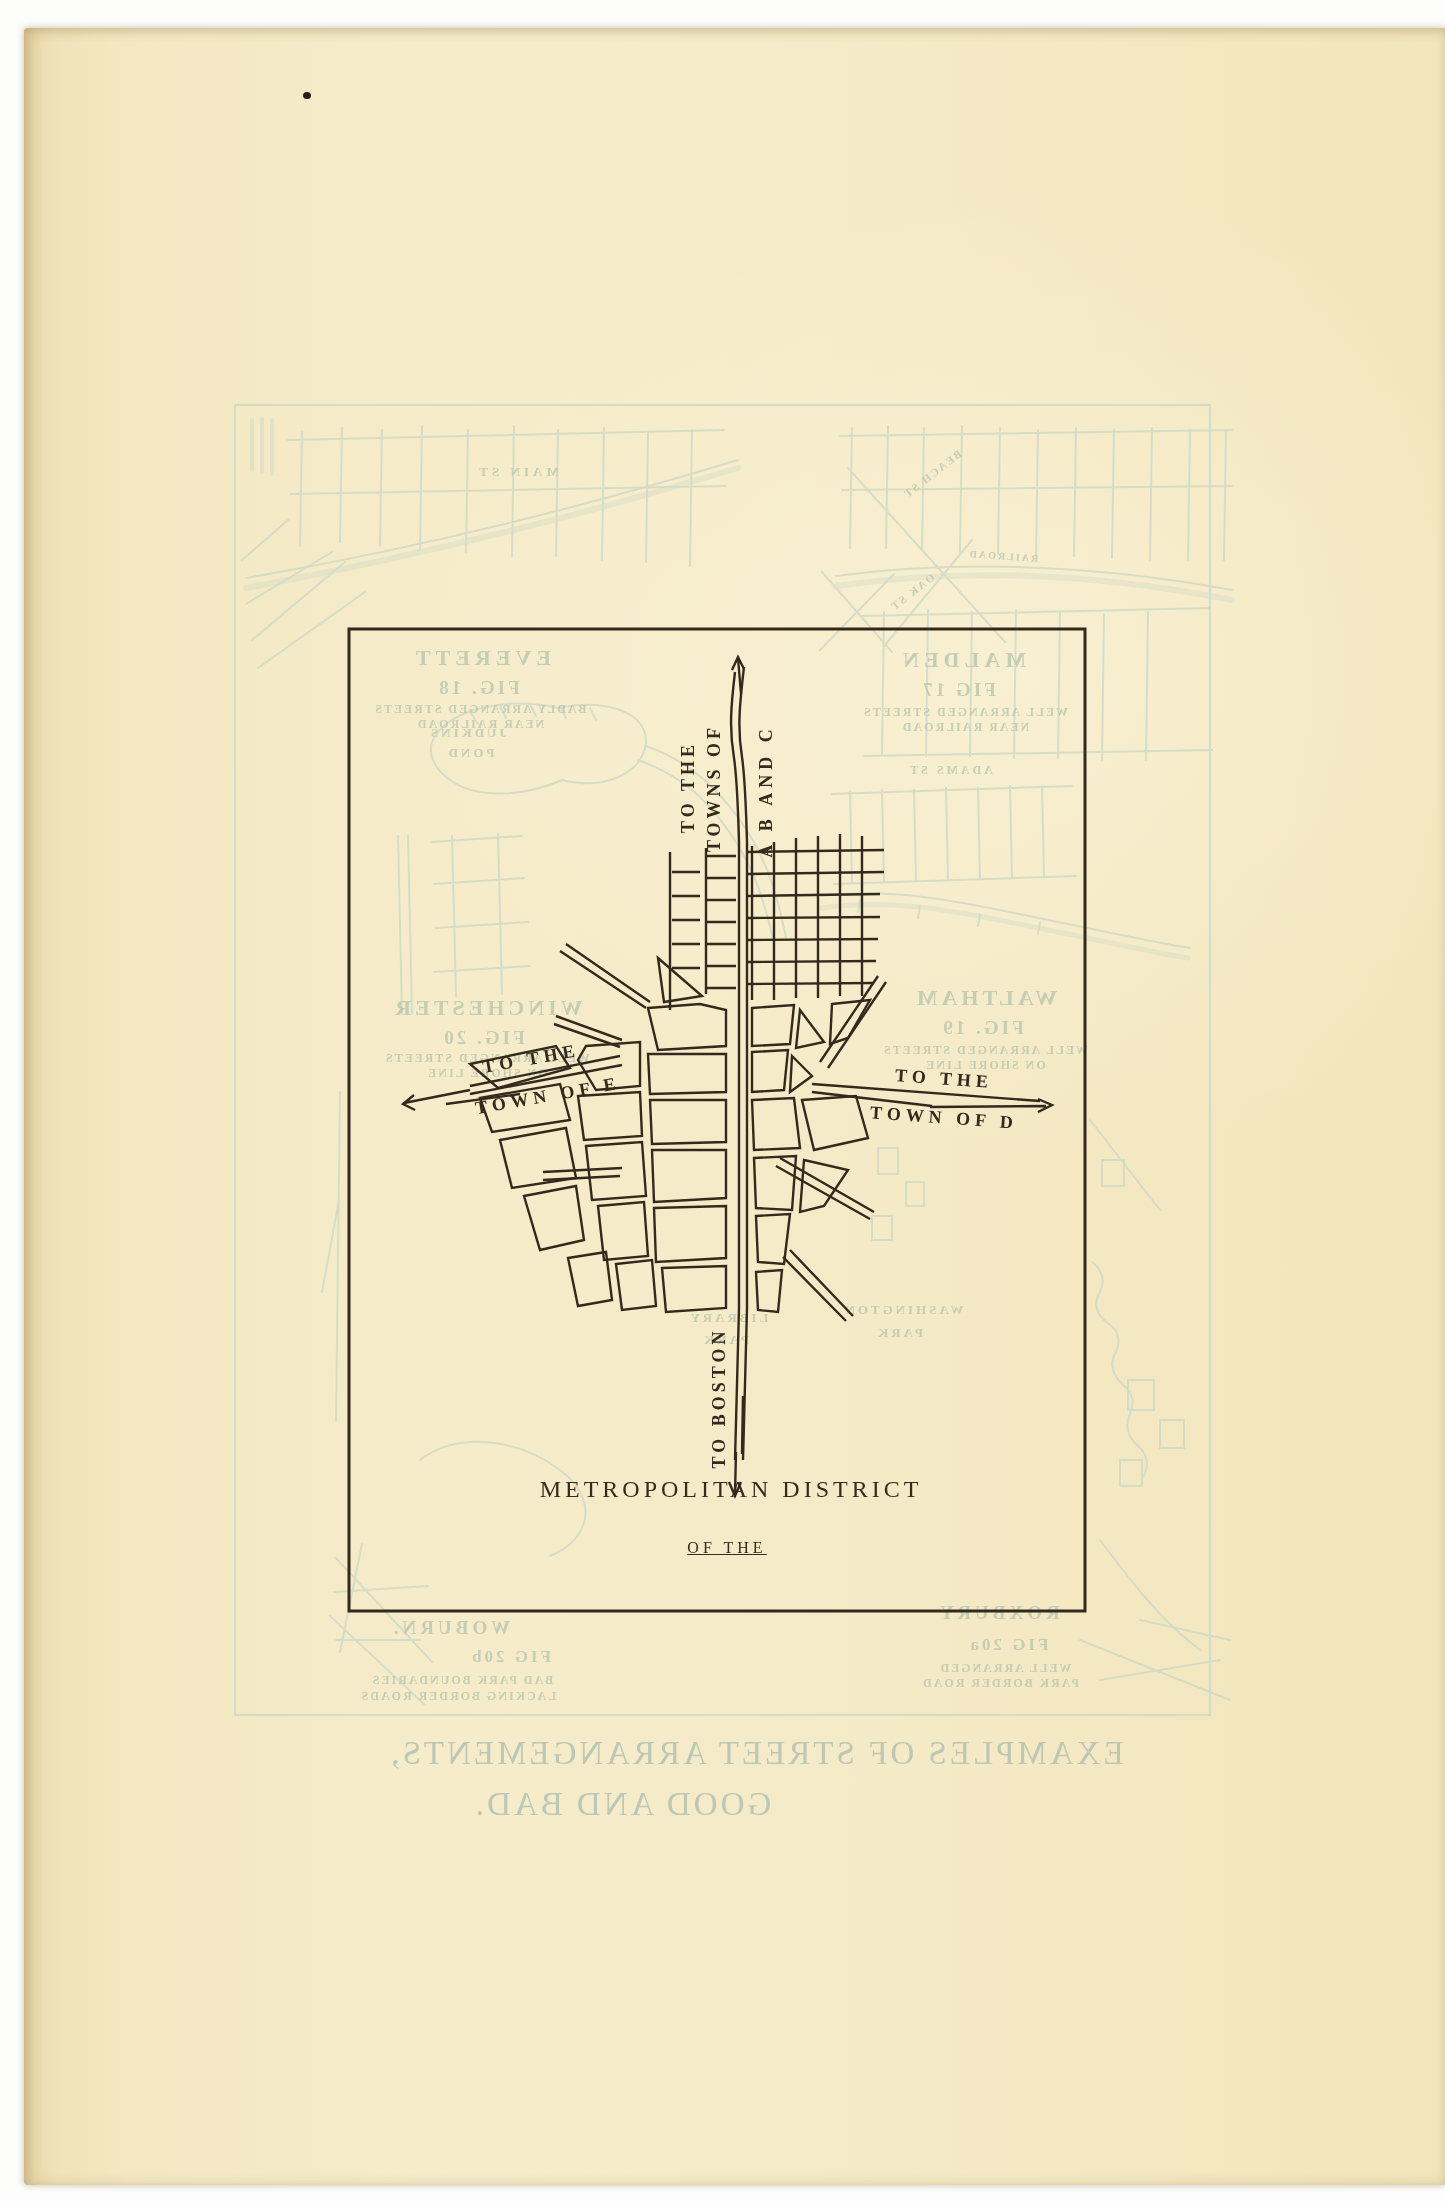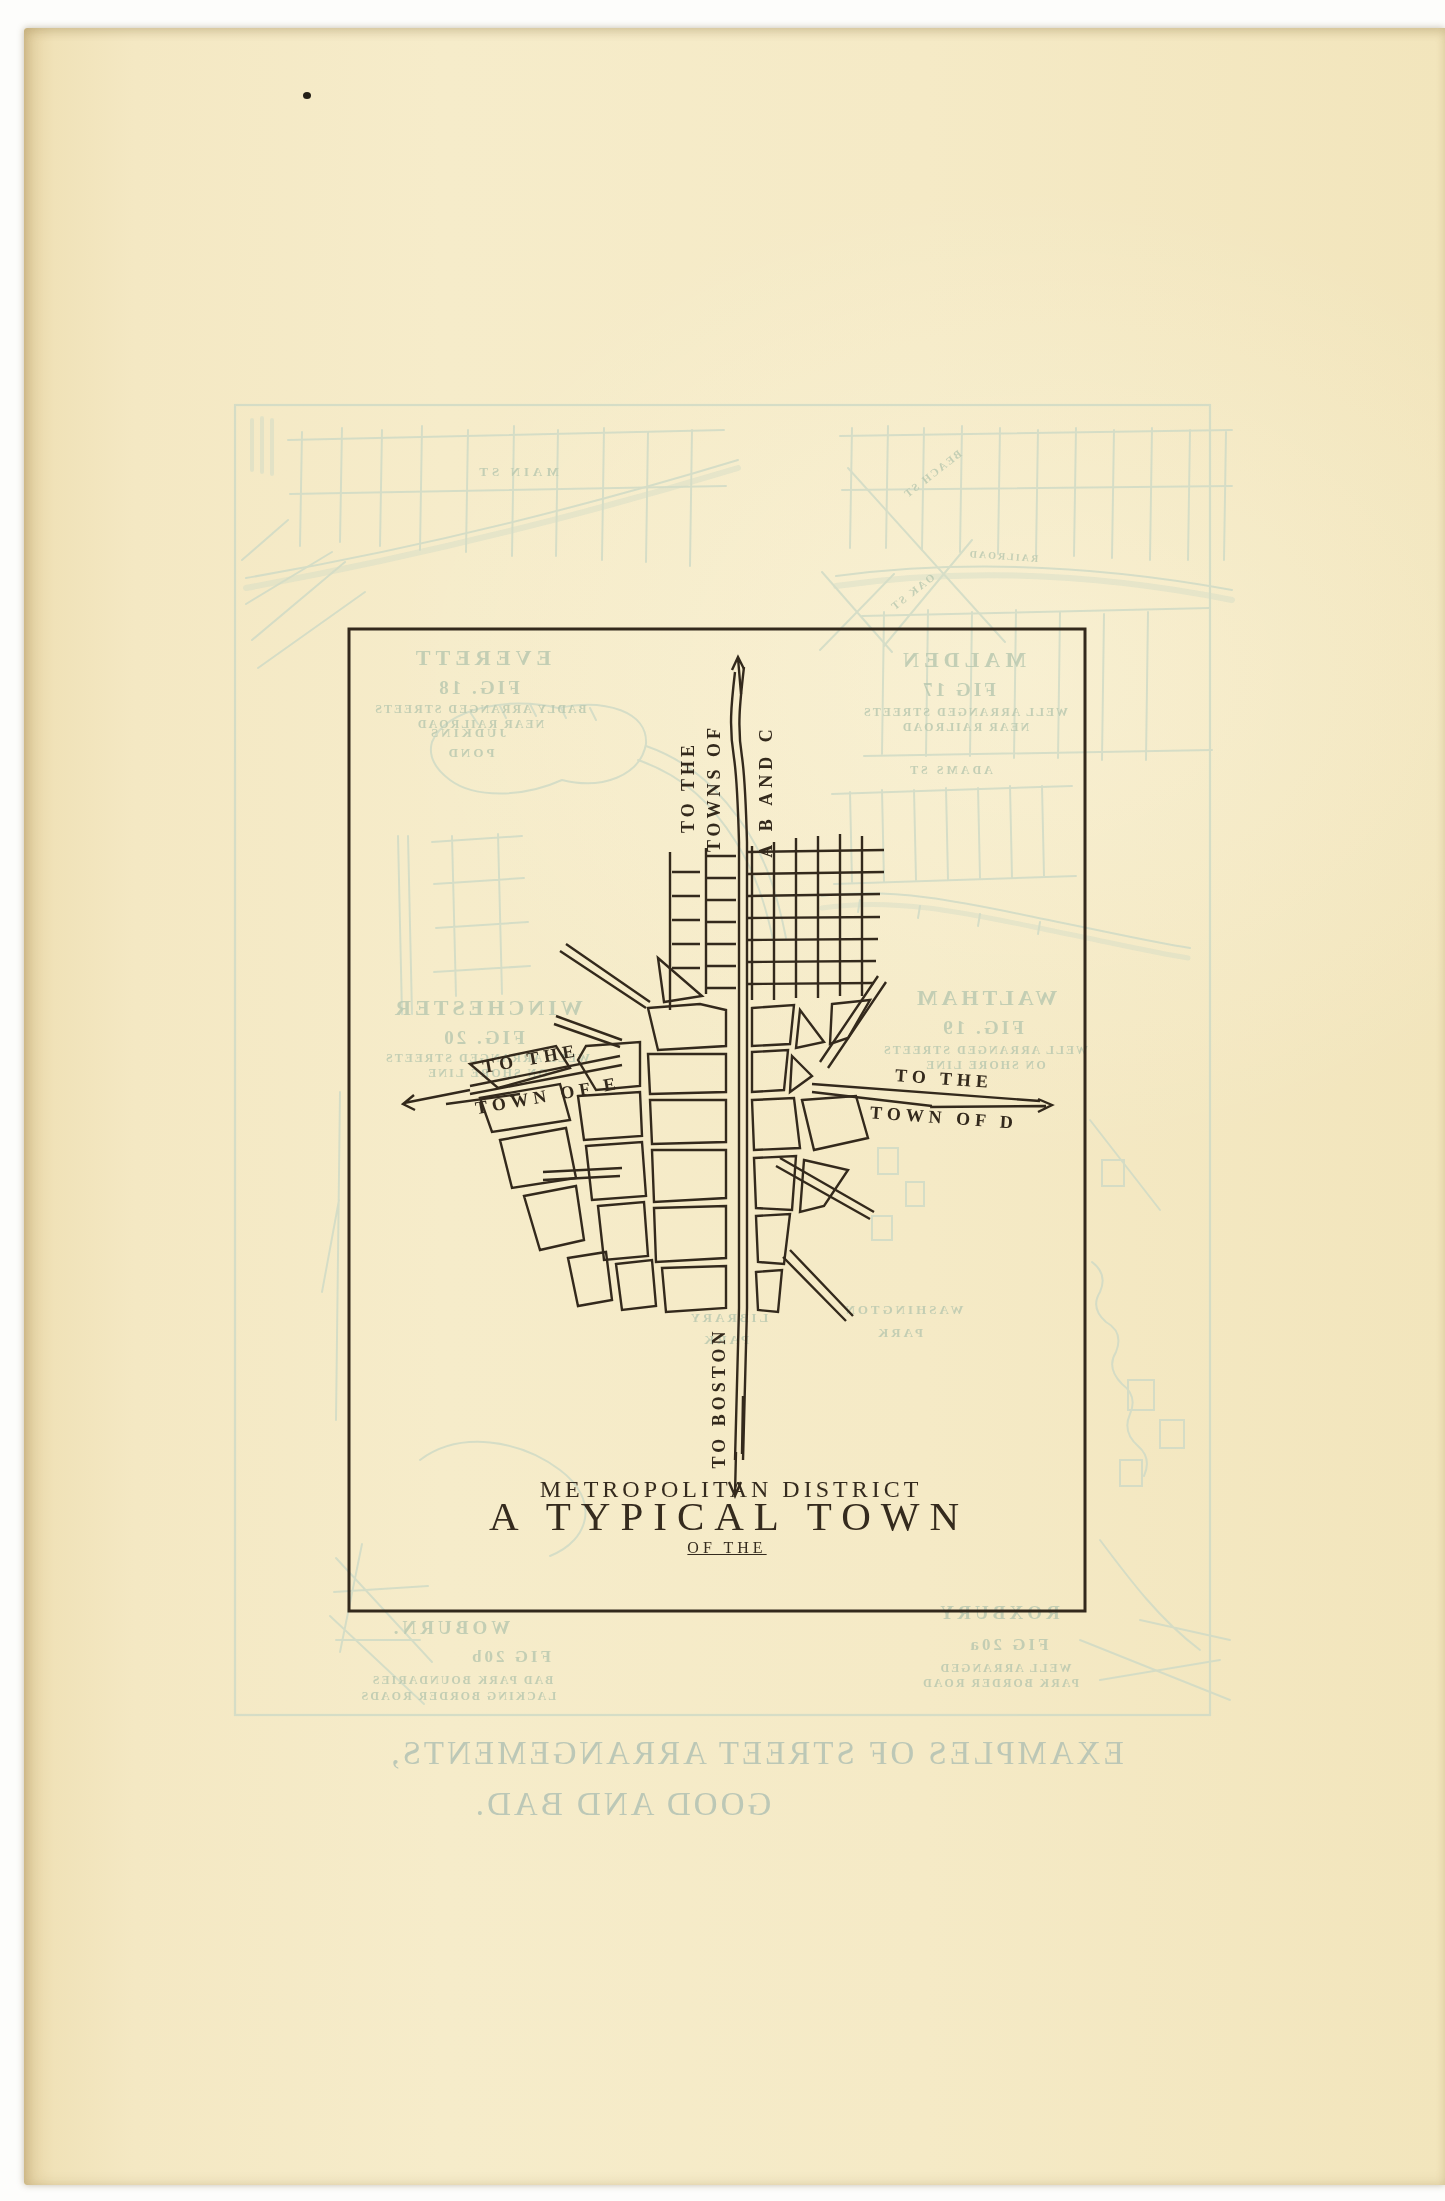--- a/index.html
+++ b/index.html
@@ -180,16 +180,15 @@
   </svg>
 
   <div class="lab r90" style="left:688px;top:787px;font-size:18px;letter-spacing:4px;">TO THE</div>
   <div class="lab r90" style="left:714px;top:788px;font-size:18px;letter-spacing:4px;">TOWNS OF</div>
   <div class="lab r90" style="left:766px;top:791px;font-size:18px;letter-spacing:5px;">A B AND C</div>
   <div class="lab rw" style="left:531px;top:1059px;font-size:18px;letter-spacing:5px;">TO THE</div>
   <div class="lab rw" style="left:548px;top:1096px;font-size:18px;letter-spacing:5px;">TOWN OF E</div>
   <div class="lab re" style="left:944px;top:1079px;font-size:18px;letter-spacing:5px;">TO THE</div>
   <div class="lab re" style="left:944px;top:1118px;font-size:18px;letter-spacing:5px;">TOWN OF D</div>
   <div class="lab r90" style="left:719px;top:1398px;font-size:18px;letter-spacing:4px;">TO BOSTON</div>
-  <div class="title" style="left:729px;top:1516px;font-size:41px;letter-spacing:10px;">A TYPICAL TOWN</div>
   <div class="title" style="left:727px;top:1548px;font-size:16px;letter-spacing:4px;text-decoration:underline;">OF THE</div>
   <div class="title" style="left:731px;top:1489px;font-size:24px;letter-spacing:4px;">METROPOLITAN DISTRICT</div>
 </div>
 
 </body></html>

